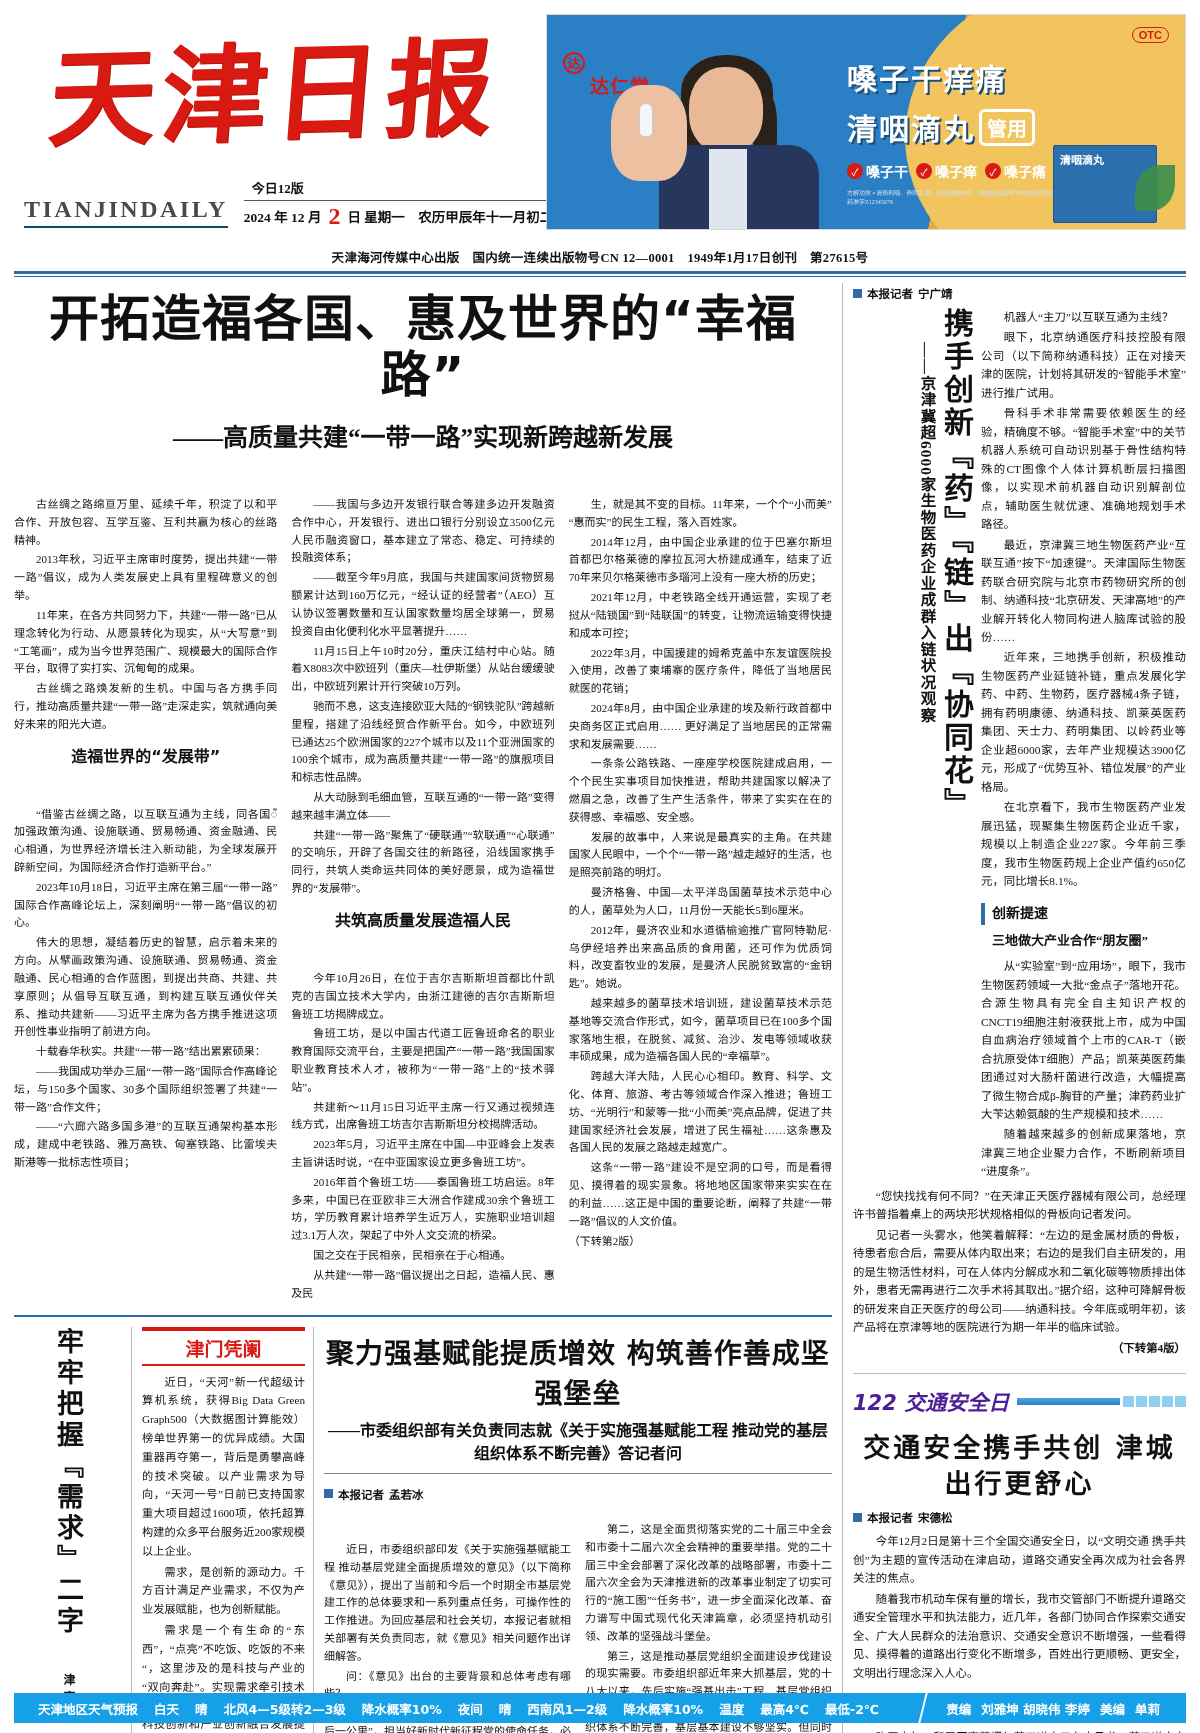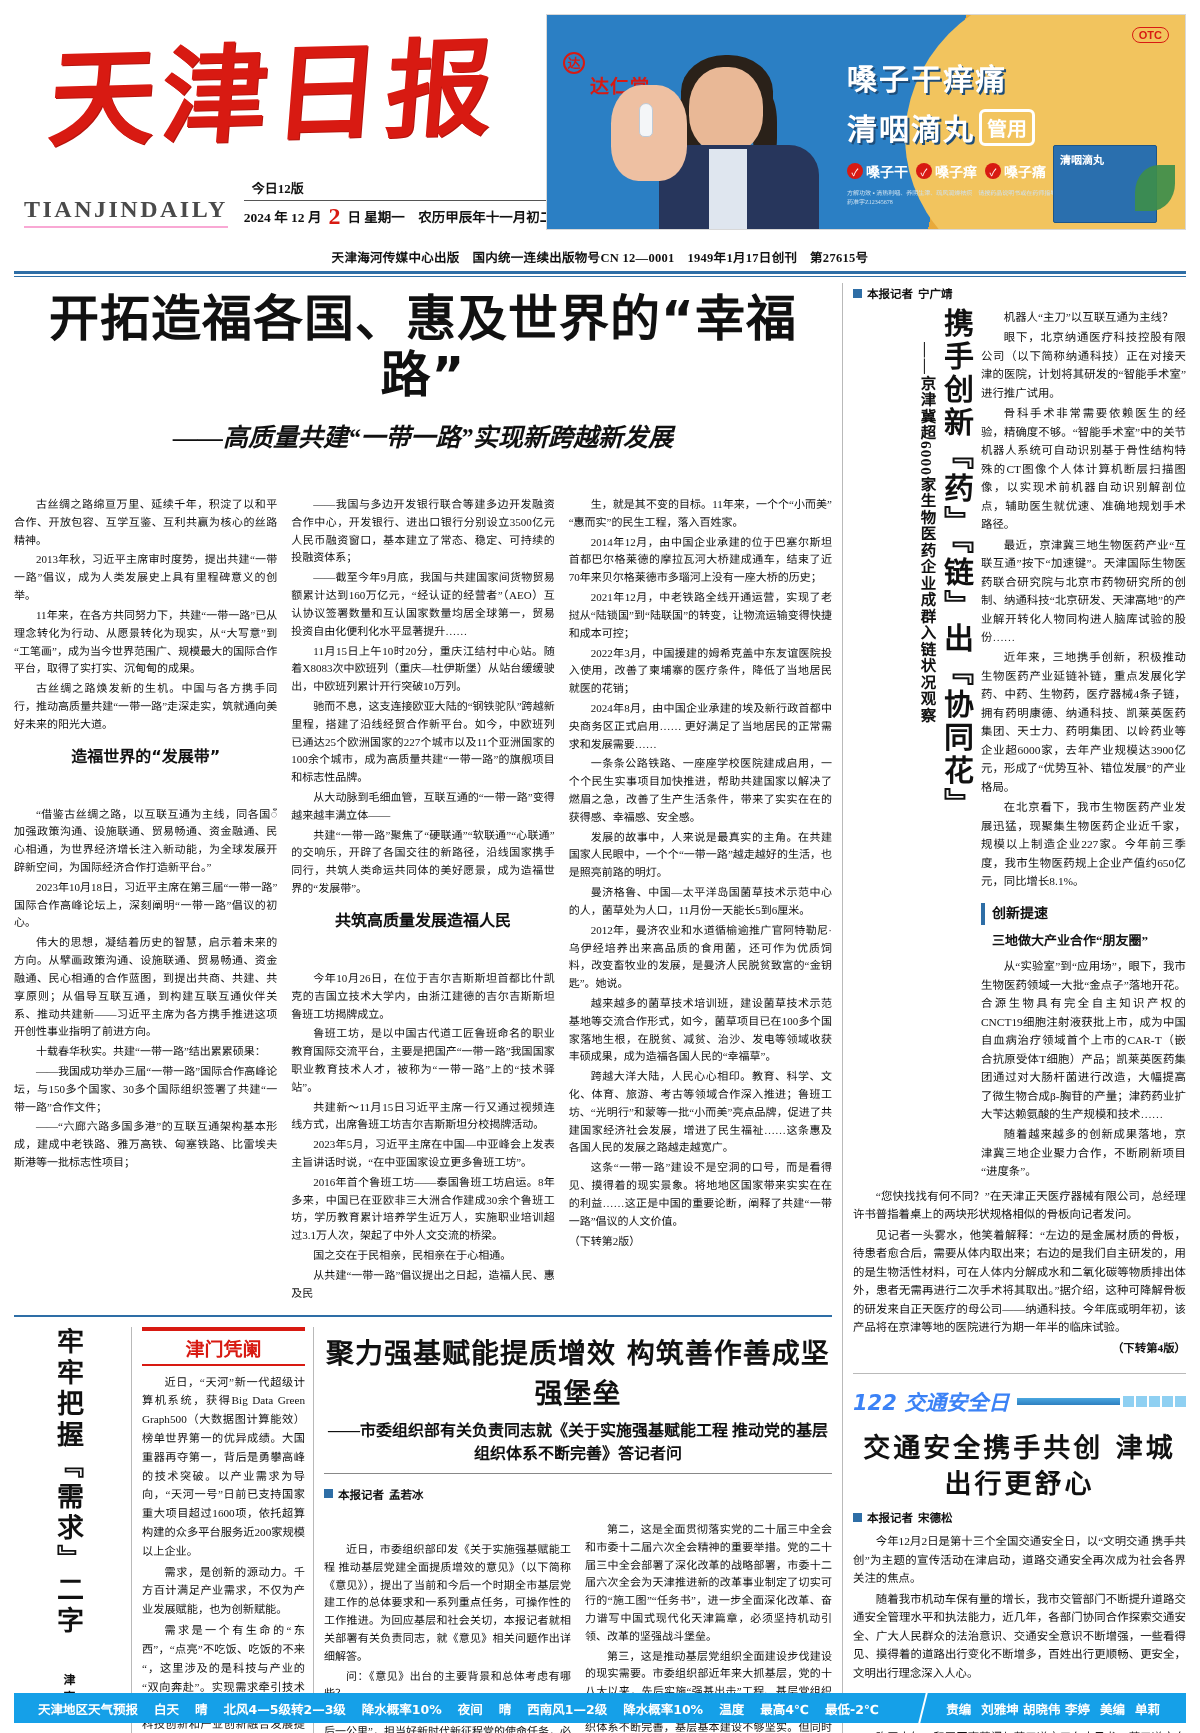--- a/index.html
+++ b/index.html
@@ -25,21 +25,21 @@
     transform:skewX(-6deg) rotate(-1.5deg);
     text-shadow:1px 1px 0 #b5140d;
     white-space:nowrap;
   }
   .mast-sub { display:flex; align-items:flex-end; padding-left:10px; }
   .mast-sub-left { width:230px; }
   .latin {
     font-family:"Liberation Serif",serif;
     font-size:24px; font-weight:bold; letter-spacing:2.5px;
     color:#4a4a4a; padding-bottom:3px;
-    border-bottom:2px solid #f9a8d4; text-align:center;
+    border-bottom:2px solid #0c4a6e; text-align:center;
   }
   .red-seal {
     width:9px; height:54px; background:#d81a12; margin:0 10px 0 6px;
     align-self:flex-end;
   }
   .mast-sub-right { flex:1; }
   .issue-line { font-size:13px; font-weight:bold; padding:0 0 3px 8px; }
   .date-line {
     border-top:1.5px solid #555; padding-top:3px;
     font-size:13.5px; font-weight:bold; display:flex; align-items:center; gap:4px;
@@ -125,21 +125,20 @@
 
   
   .lead-h1 {
     font-size:50px; font-weight:bold; text-align:center; line-height:1.12;
     font-family:"DejaVu Sans","Liberation Sans",sans-serif; letter-spacing:1px;
     margin:8px 0 0;
   }
   .lead-h2 {
     font-size:25px; font-weight:bold; text-align:center; margin:14px 0 4px;
     font-family:"Liberation Serif",serif;
-    font-style:italic;
   }
   .rule-lead { border-top:2.5px solid #2e6ea6; margin:10px 0 8px; }
 
   
   .cols3 { display:flex; gap:14px; }
   .cols3 > div { flex:1; }
   .art { font-size:11px; line-height:1.62; text-align:justify;margin-top:39px; }
   .art p { margin:0 0 2px; text-indent:2em; }
   .sec-title {
     text-align:center; font-size:16px; font-weight:bold; margin:9px 0 5px;
@@ -168,21 +167,21 @@
     padding-left:7px; font-size:14px; font-weight:bold;
   }
   .side-tag2 { font-size:13px; font-weight:bold; margin:1px 0 6px 11px; }
 
   
   .box122 { margin-top:16px; border-top:1px solid #b9b9b9; padding-top:12px; }
   .tag122 {
     display:flex; align-items:center; gap:0; position:relative;
   }
   .tag122 .lbl {
-    color:#3b82f6; font-size:21px; font-weight:bold; font-style:italic;
+    color:#4c1d95; font-size:21px; font-weight:bold; font-style:italic;
     font-family:"DejaVu Sans",sans-serif; white-space:nowrap; padding-right:8px;
   }
   .tag122 .bar { flex:1; height:7px; background:linear-gradient(#4aa7e0,#2e7fc0); }
   .tag122 .checks { display:flex; gap:2px; margin-left:3px; }
   .tag122 .checks b { width:11px; height:11px; background:#8fd0f2; display:block; }
   .h122 {
     text-align:center; font-size:27px; font-weight:bold; line-height:1.32;
     margin:14px 0 8px; font-family:"DejaVu Sans",sans-serif; letter-spacing:3px;
   }
   .h122b {

